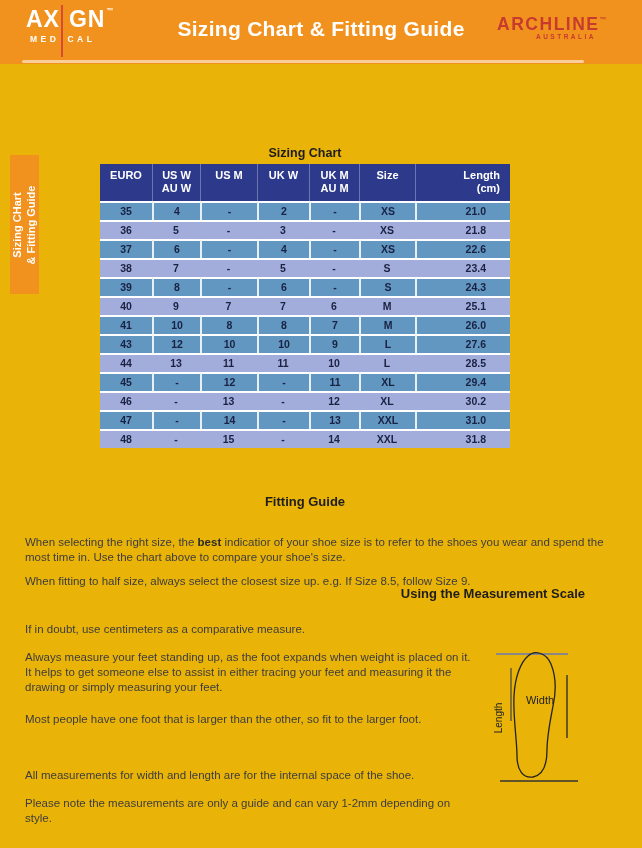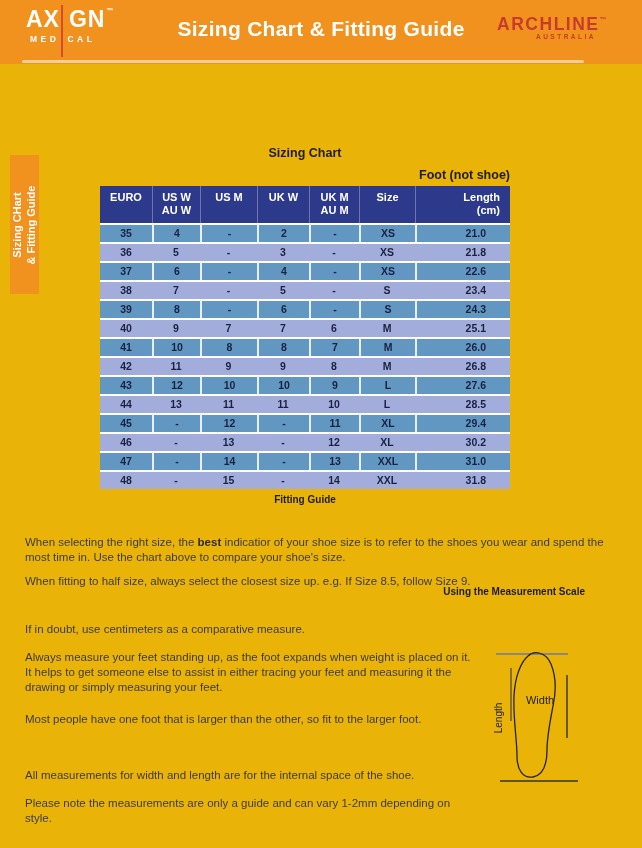--- a/index.html
+++ b/index.html
@@ -29,37 +29,37 @@
   
   .side-tab { position:absolute; left:10px; top:155px; width:29px; height:139px; background:#F2921E; }
   .side-tab-inner { position:absolute; left:50%; top:50%; width:139px; height:30px;
     transform:translate(-50%,-50%) rotate(-90deg); text-align:center;
     color:#fff; font-weight:bold; font-size:11px; line-height:14px; white-space:nowrap; }
 
   
   .chart-area { position:absolute; left:100px; top:146px; width:410px; }
   .chart-title { text-align:center; font-weight:bold; font-size:12.5px; color:#1d1d1d; }
   .foot-note { position:absolute; right:0; top:22px; font-weight:bold; font-size:12.5px; color:#1d1d1d; }
-  table.sizing { position:absolute; left:0; top:40px; width:410px; table-layout:fixed;
+  table.sizing { position:absolute; left:0; top:18px; width:410px; table-layout:fixed;
     border-collapse:separate; border-spacing:0; }
   table.sizing thead th { background:#2D3A8C; color:#fff; vertical-align:top; padding:5px 0 0 0;
     height:32px; font-size:11px; line-height:13px; font-weight:bold; text-align:center; }
   table.sizing thead th + th { border-left:1px solid rgba(255,255,255,.3); }
   table.sizing thead th.len { text-align:right; padding-right:10px; }
   table.sizing td { text-align:center; font-weight:bold; font-size:10.5px; color:#1a2142;
     height:17px; padding:0; border-top:2px solid #fff; line-height:17px; }
   table.sizing td.len { text-align:right; padding-right:24px; }
   tr.dark td { background:#6197C0; }
   tr.light td { background:#A2ADDB; }
   tr.dark td + td { border-left:2px solid rgba(255,255,255,.85); }
   .hdr-l2 { display:block; }
 
   
   .sec-heading { position:absolute; left:25px; width:560px; text-align:center;
-    font-weight:bold; font-size:10px; color:#1d1d1d; }
+    font-weight:bold; font-size:13px; color:#1d1d1d; }
   .para { position:absolute; left:25px; width:592px; font-size:11.5px; line-height:15px; color:#3d3d3d; }
   .para b { color:#2a2a2a; }
   #fitting-heading { top:494px; }
   #fg-p1 { top:523px; }
   #fg-p2 { top:562px; }
   #measure-heading { top:586px;text-align:right; }
   #ms-p1 { top:610px; }
   #ms-p2 { top:638px; width:455px; }
   #ms-p3 { top:700px; width:460px; }
   #ms-p4 { top:756px; width:460px; }
@@ -185,29 +185,20 @@
           </tr>
           <tr class="dark">
             <td>41</td>
             <td>10</td>
             <td>8</td>
             <td>8</td>
             <td>7</td>
             <td>M</td>
             <td class="len">26.0</td>
           </tr>
-          <tr class="light">
-            <td>42</td>
-            <td>11</td>
-            <td>9</td>
-            <td>9</td>
-            <td>8</td>
-            <td>M</td>
-            <td class="len">26.8</td>
-          </tr>
           <tr class="dark">
             <td>43</td>
             <td>12</td>
             <td>10</td>
             <td>10</td>
             <td>9</td>
             <td>L</td>
             <td class="len">27.6</td>
           </tr>
           <tr class="light">

